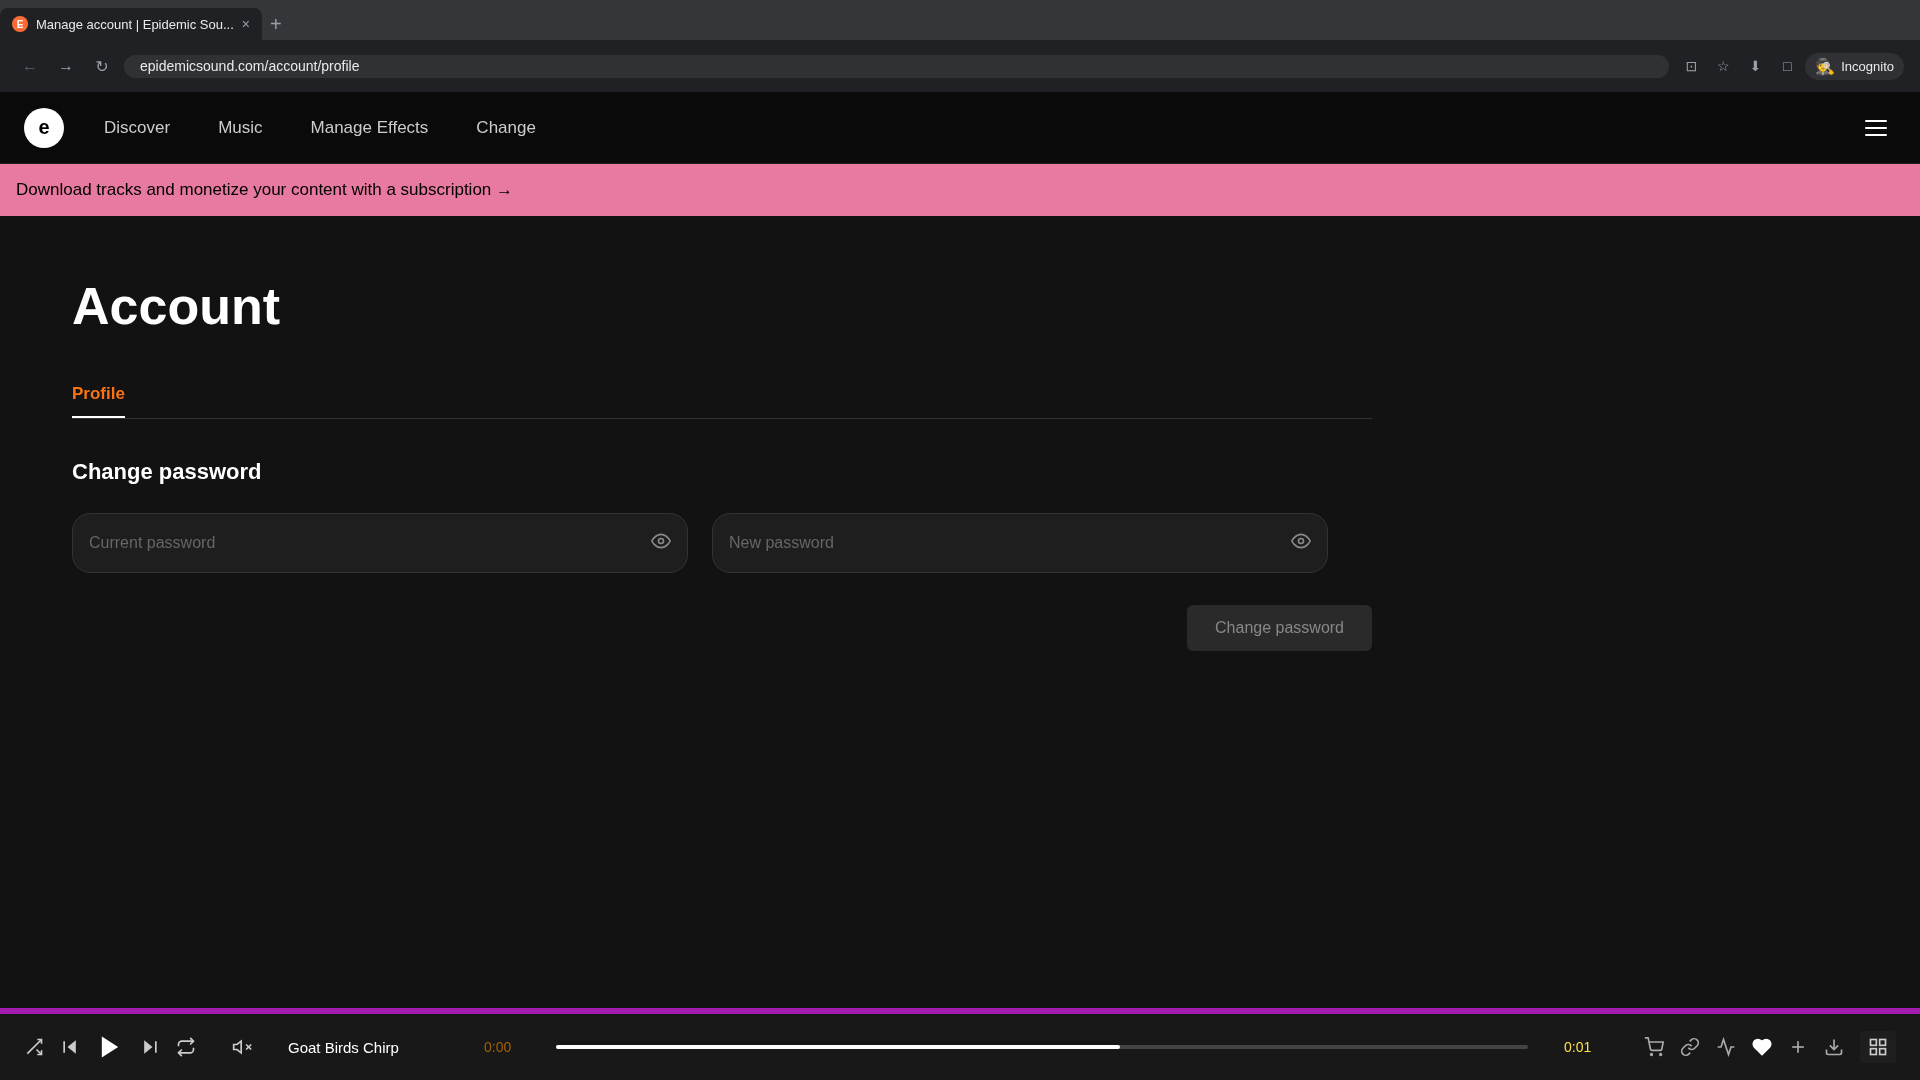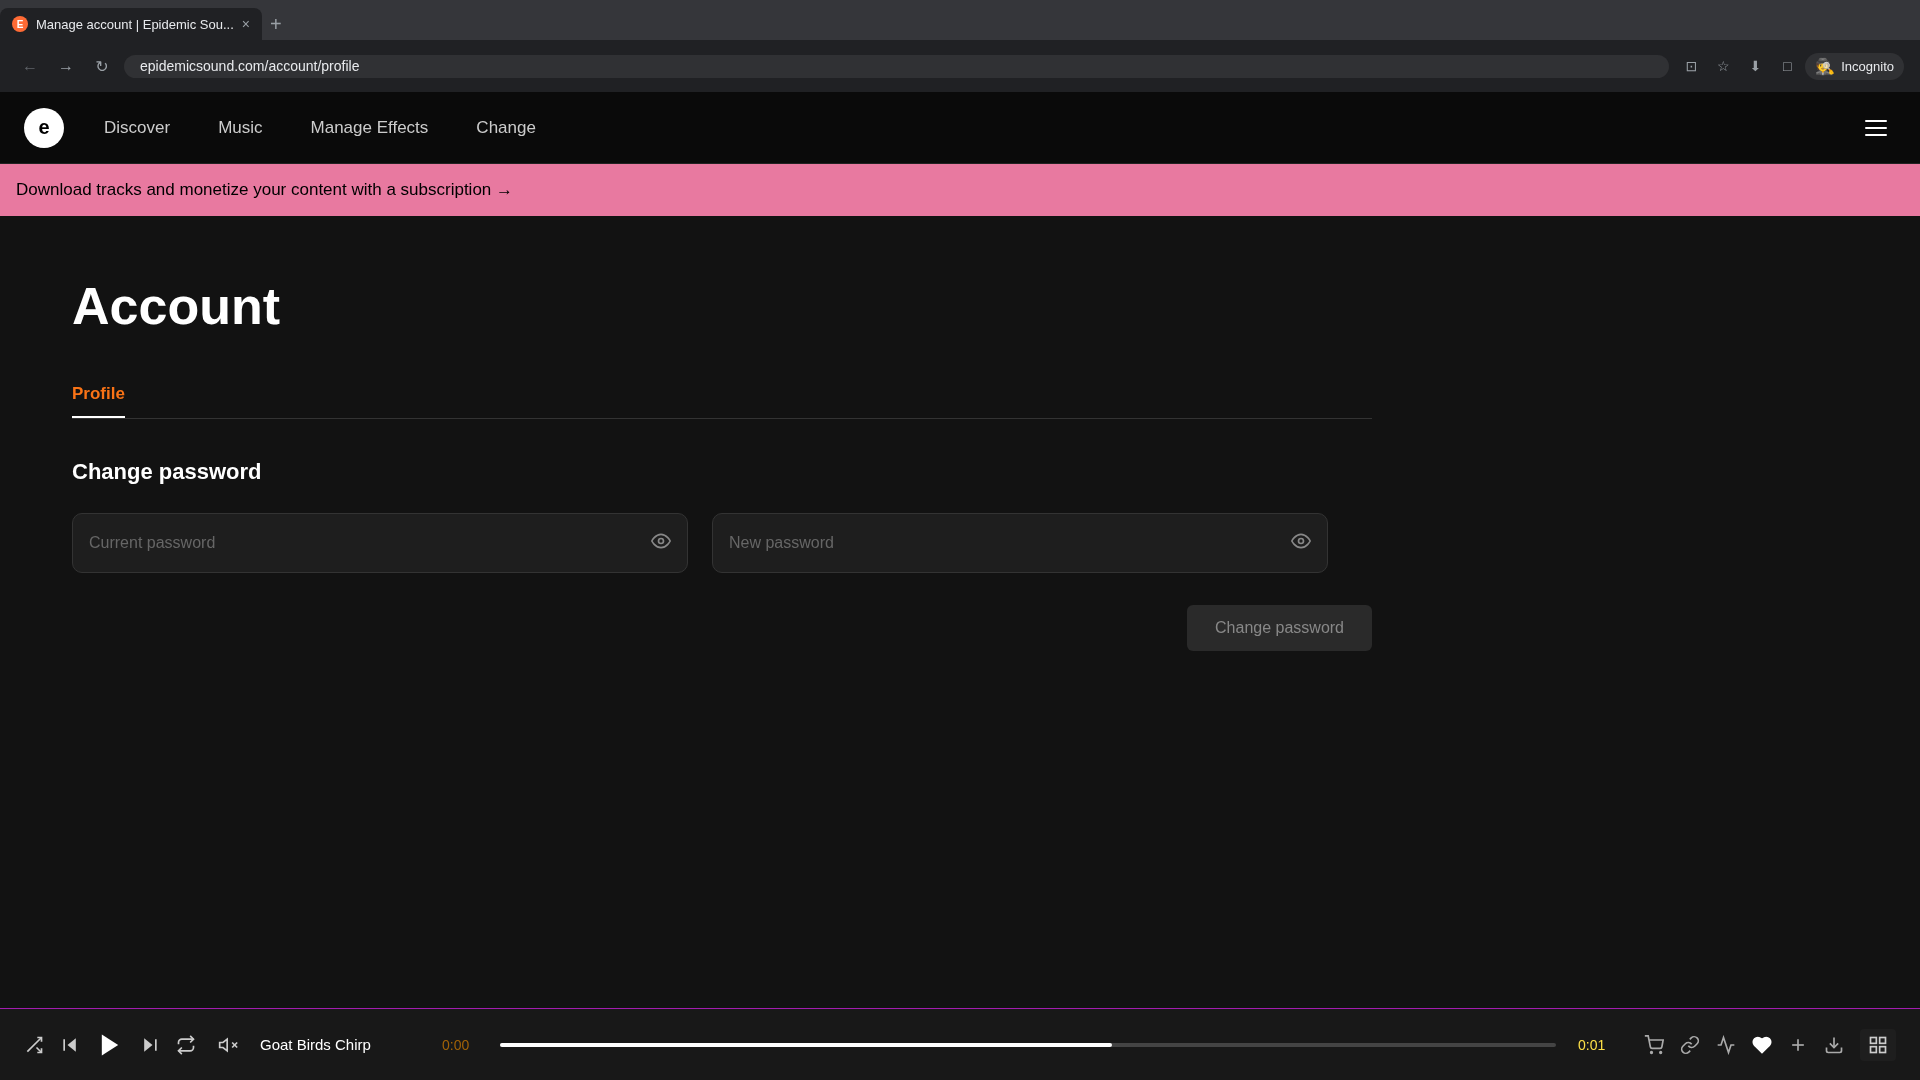--- a/index.html
+++ b/index.html
@@ -36,30 +36,30 @@
     
     .main-content { padding: 60px 72px; max-width: 1400px; }
     .page-title { font-size: 52px; font-weight: 700; color: #fff; margin-bottom: 48px; }
     .section-tabs { display: flex; gap: 0; margin-bottom: 0; }
     .section-tab { font-size: 17px; font-weight: 600; color: #f97316; padding: 0 0 12px 0; margin-right: 32px; cursor: pointer; border-bottom: 2px solid #fff; }
     .divider { border: none; border-top: 1px solid #333; margin: 0 0 40px 0; width: 1300px; }
 
     .section-heading { font-size: 22px; font-weight: 600; color: #fff; margin-bottom: 28px; }
 
     .password-fields { display: flex; gap: 24px; margin-bottom: 32px; }
-    .password-field { flex: 1; background: #1e1e1e; border: 1px solid #333; border-radius: 10px; padding: 0 16px; height: 60px; display: flex; align-items: center; justify-content: space-between; }
+    .password-field { flex: 1; background: #1e1e1e; border: 1px solid #333; border-radius: 18px; padding: 0 16px; height: 60px; display: flex; align-items: center; justify-content: space-between; }
     .password-field input { background: none; border: none; outline: none; color: #888; font-size: 16px; flex: 1; }
     .password-field input::placeholder { color: #666; }
     .eye-btn { background: none; border: none; color: #888; cursor: pointer; font-size: 18px; }
 
     .change-pw-row { display: flex; justify-content: flex-end; width: 1300px; }
     .change-pw-btn { background: #2a2a2a; border: none; color: #888; font-size: 16px; padding: 14px 28px; border-radius: 6px; cursor: pointer; }
 
     
-    .player-bar { position: fixed; bottom: 0; left: 0; right: 0; background: #181818; border-top: 1px solid #a21caf; height: 72px; display: flex; align-items: center; padding: 0 24px; gap: 22px; z-index: 100; }
+    .player-bar { position: fixed; bottom: 0; left: 0; right: 0; background: #181818; border-top: 6px solid #a21caf; height: 72px; display: flex; align-items: center; padding: 0 24px; gap: 36px; z-index: 100; }
     .player-controls { display: flex; align-items: center; gap: 16px; }
     .ctrl-btn { background: none; border: none; color: #ccc; cursor: pointer; font-size: 18px; display: flex; align-items: center; justify-content: center; }
     .play-btn { background: none; border: none; color: #fff; cursor: pointer; font-size: 28px; display: flex; align-items: center; justify-content: center; }
     .track-name { color: #fff; font-size: 15px; font-weight: 500; white-space: nowrap; min-width: 160px; }
     .time-start { color: #a16207; font-size: 14px; min-width: 36px; }
     .time-end { color: #fde047; font-size: 14px; min-width: 36px; }
     .progress-bar { flex: 1; height: 4px; background: #444; border-radius: 2px; cursor: pointer; position: relative; min-width: 300px; }
     .progress-fill { height: 100%; background: #fff; border-radius: 2px; width: 58%; }
     .player-actions { display: flex; align-items: center; gap: 16px; margin-left: 8px; }
     .action-btn { background: none; border: none; color: #aaa; cursor: pointer; font-size: 20px; display: flex; align-items: center; justify-content: center; }

